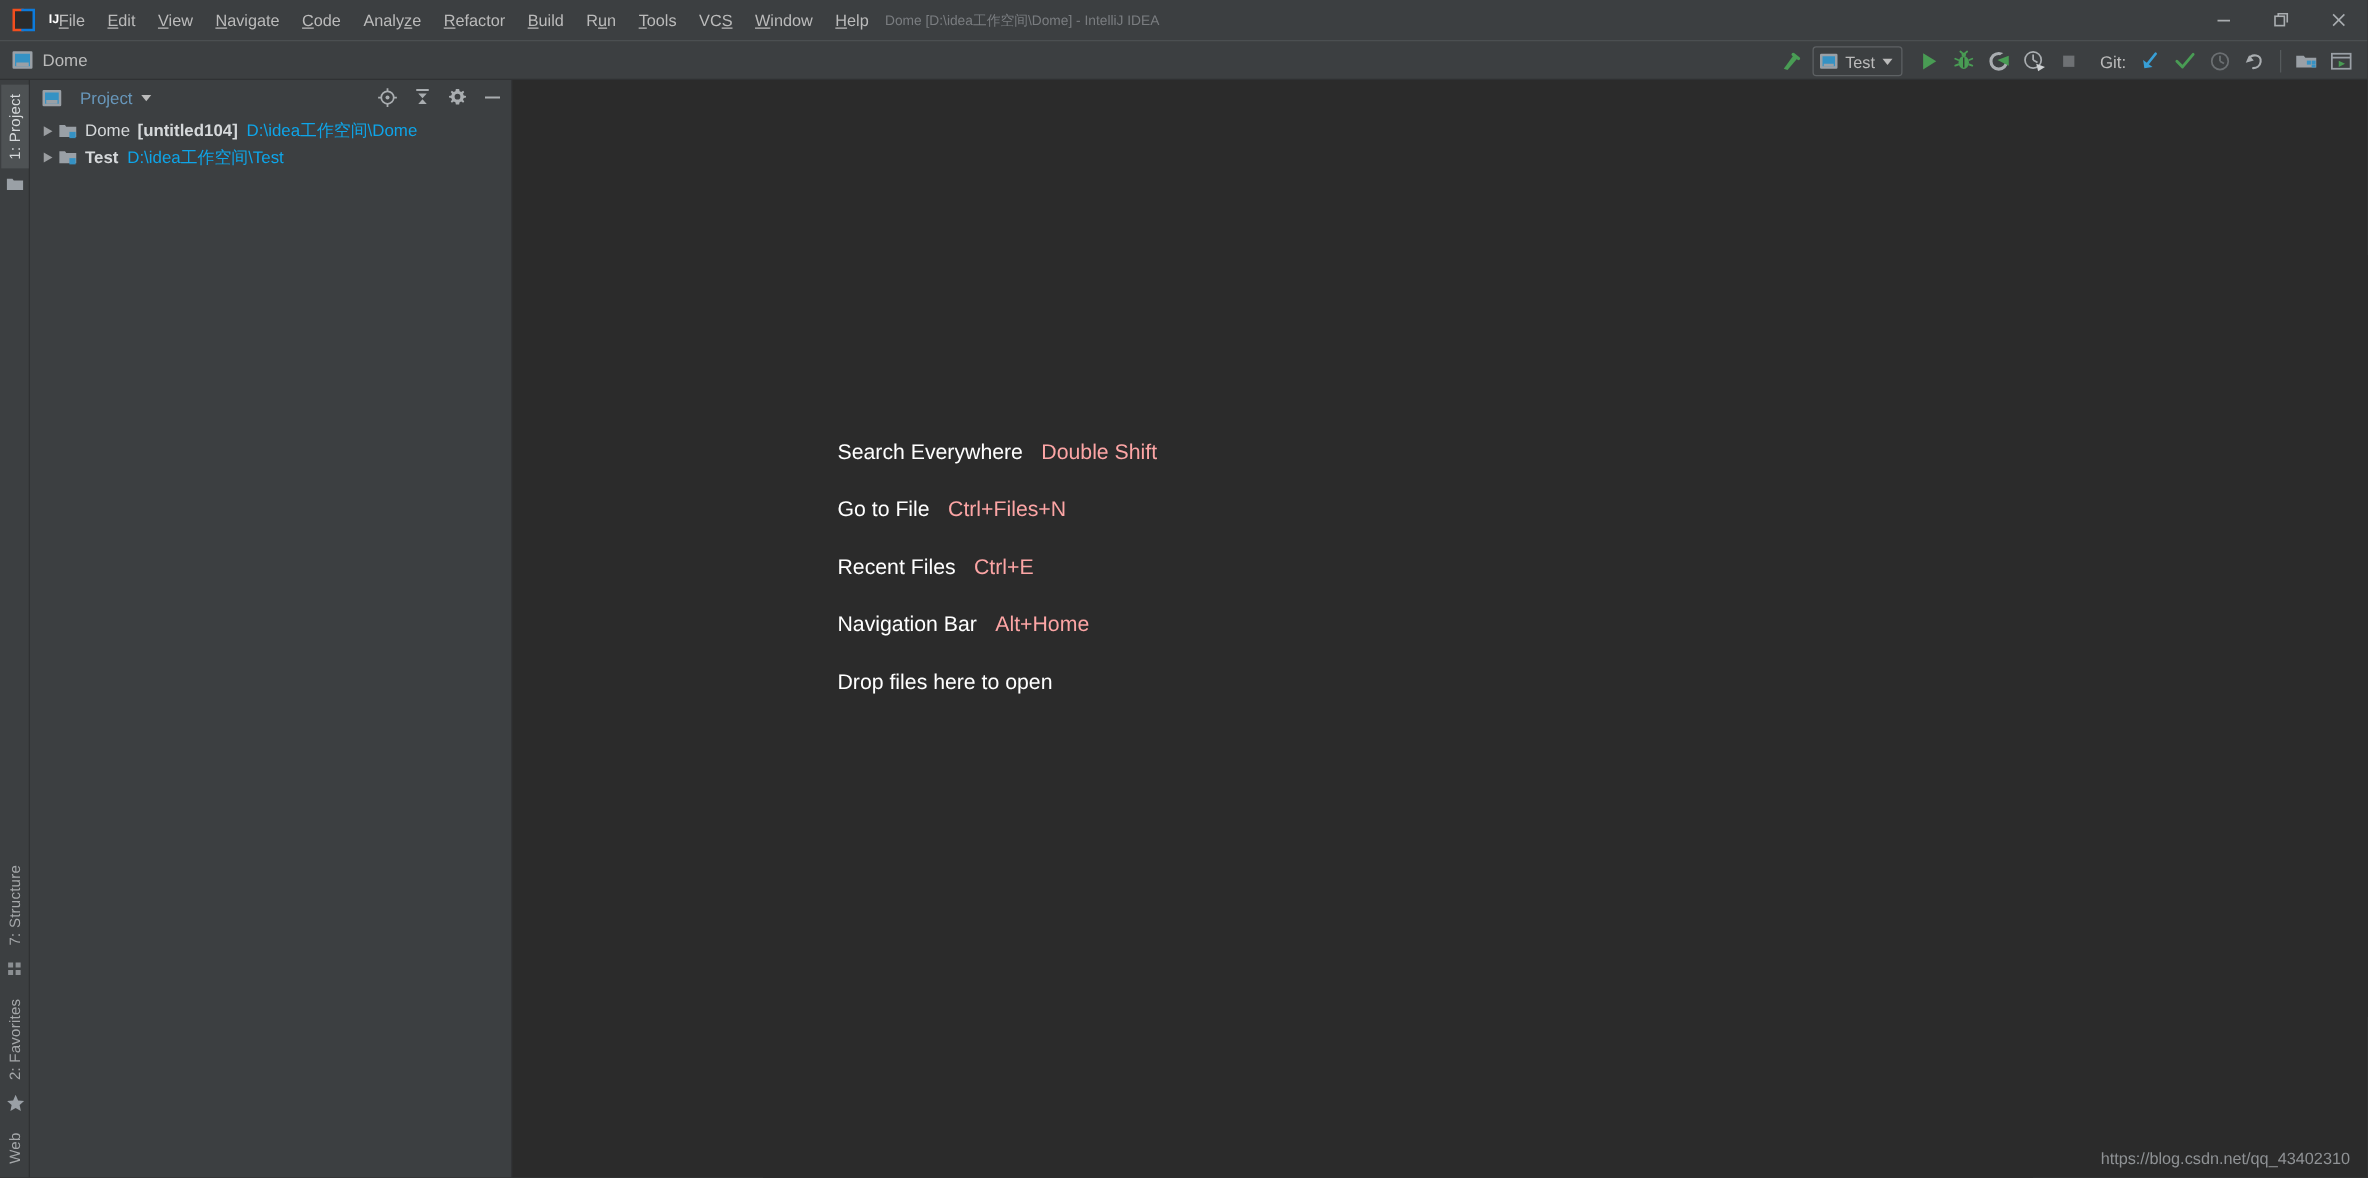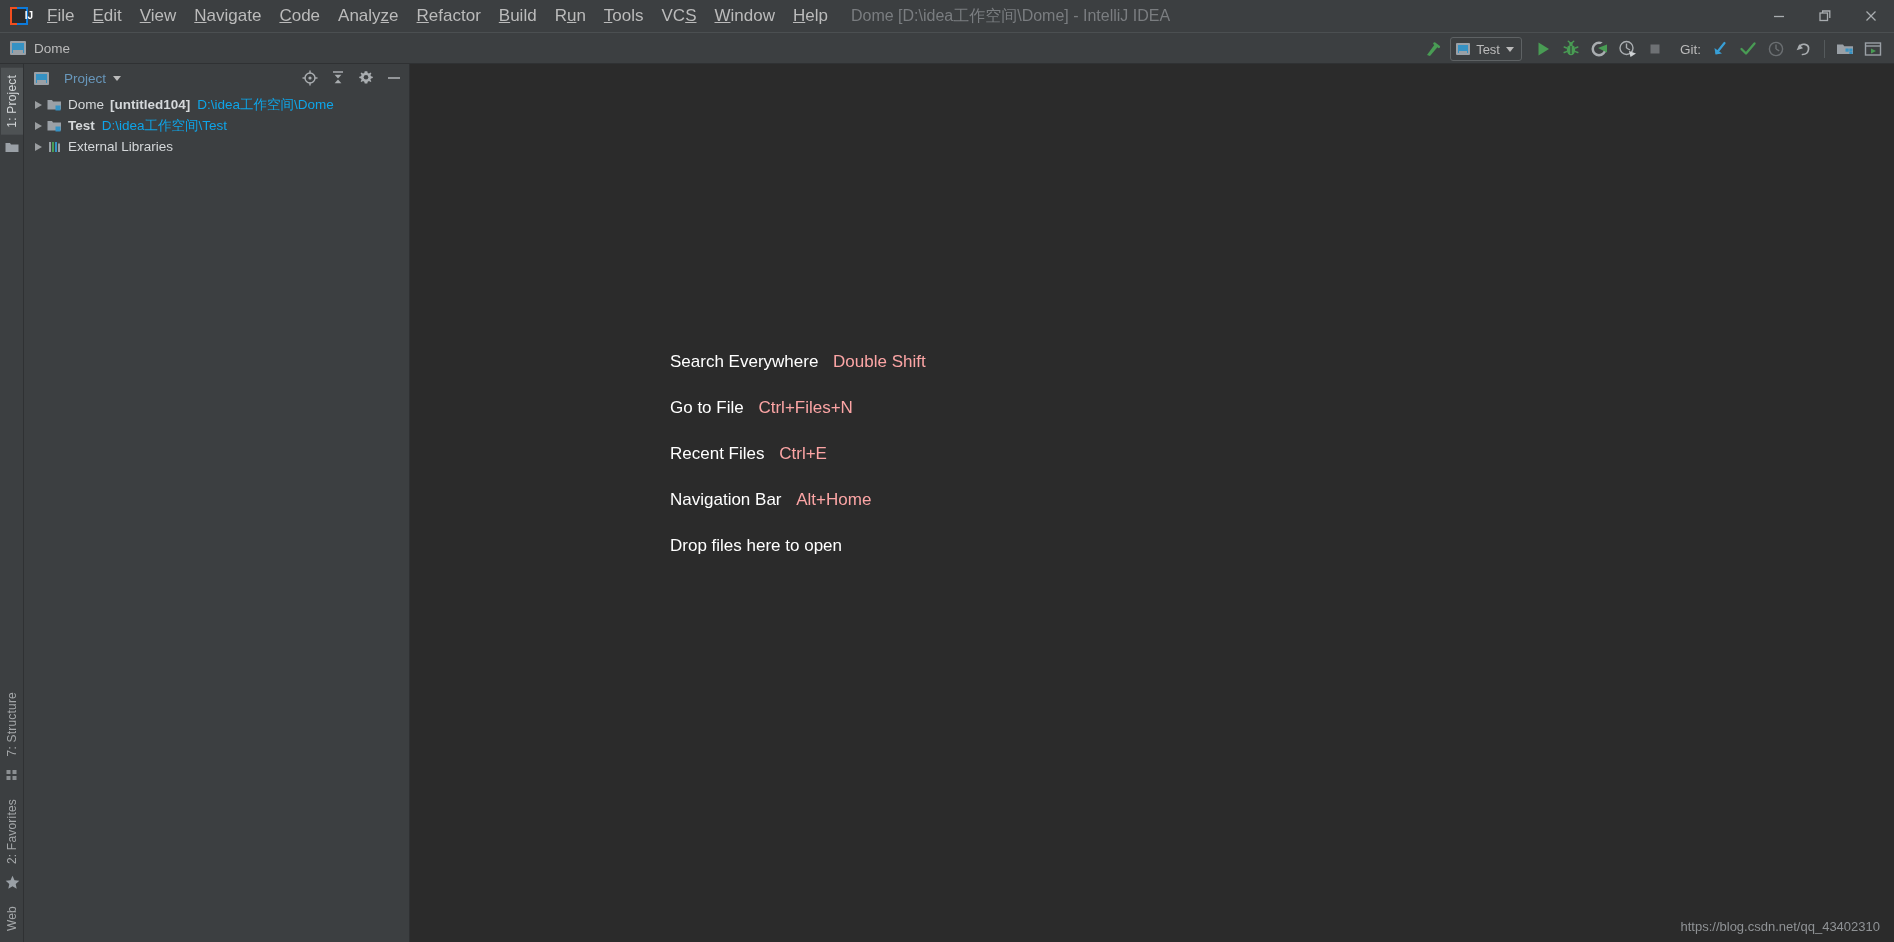--- a/index.html
+++ b/index.html
@@ -22,30 +22,31 @@
   }
   .app-logo {
     width: 18px; height: 18px; margin-right: 10px; margin-left: 2px;
     position: relative; flex: 0 0 18px;
   }
   .app-logo .sq1 { position:absolute; left:0; top:0; width:9px; height:18px; background:#F24E1E; }
   .app-logo .sq2 { position:absolute; left:7px; top:0; width:11px; height:18px; background:#0D7BDB; }
   .app-logo .sq3 { position:absolute; left:2px; top:2px; width:14px; height:14px; background:#2b2b2b; }
   .app-logo .letter {
     position:absolute; left:0; top:0; width:38px; height:18px;
-    color:#fff; font-size:10px; font-weight:bold; line-height:18px; text-align:center;
+    color:#fff; font-size:10px; font-weight:bold; line-height:18px; text-align:left;
     font-family:"Liberation Sans", sans-serif;
+    padding-left:29px;
   }
   .menu-item {
-    color: #bbbbbb; font-size: 17px; padding: 3px 9px;
+    color: #bbbbbb; font-size: 13px; padding: 3px 9px;
     white-space: nowrap; cursor: default; text-align: center;
   }
   .menu-item u { text-decoration: underline; }
   .window-title {
-    color: #7a7d80; font-size: 16px; margin-left: 14px; white-space: nowrap;
+    color: #7a7d80; font-size: 11px; margin-left: 4px; white-space: nowrap;
   }
   .winctrls {
     position: absolute; right: 0; top: 0; height: 32px;
     display: flex; align-items: center;
   }
   .winbtn {
     width: 46px; height: 32px; display:flex; align-items:center; justify-content:center;
     color:#a9adb0;
   }
   .winbtn svg { display:block; }
@@ -426,34 +427,20 @@
           <span class="tree-icon">
             <svg width="16" height="14" viewBox="0 0 16 14">
               <path d="M0.5 2 L5 2 L6 3.4 L14 3.4 L14 11.5 L0.5 11.5 Z" fill="#9aa0a6"></path>
               <rect x="8.5" y="7.5" width="5" height="5" fill="#3592C4"></rect>
             </svg>
           </span>
           <span class="node-name bold">Test</span>
           <span class="node-sub">D:\idea工作空间\Test</span>
         </div>
 
-        <div class="tree-row">
-          <span class="arrow">
-              <i></i>
-            </span>
-          <span class="tree-icon">
-            <svg width="16" height="14" viewBox="0 0 16 14">
-              <rect x="2" y="2" width="2" height="10" fill="#9aa0a6"></rect>
-              <rect x="5" y="2" width="2" height="10" fill="#499C54"></rect>
-              <rect x="8" y="2" width="2" height="10" fill="#3592C4"></rect>
-              <rect x="11" y="3.5" width="2" height="8.5" fill="#9aa0a6"></rect>
-            </svg>
-          </span>
-          <span class="node-name">External Libraries</span>
-        </div>
 
 
       </div>
     </div>
 
     <div class="editor">
       <div class="tips">
 
         <div class="tip-row">
           <span class="tip-label">Search Everywhere</span>

